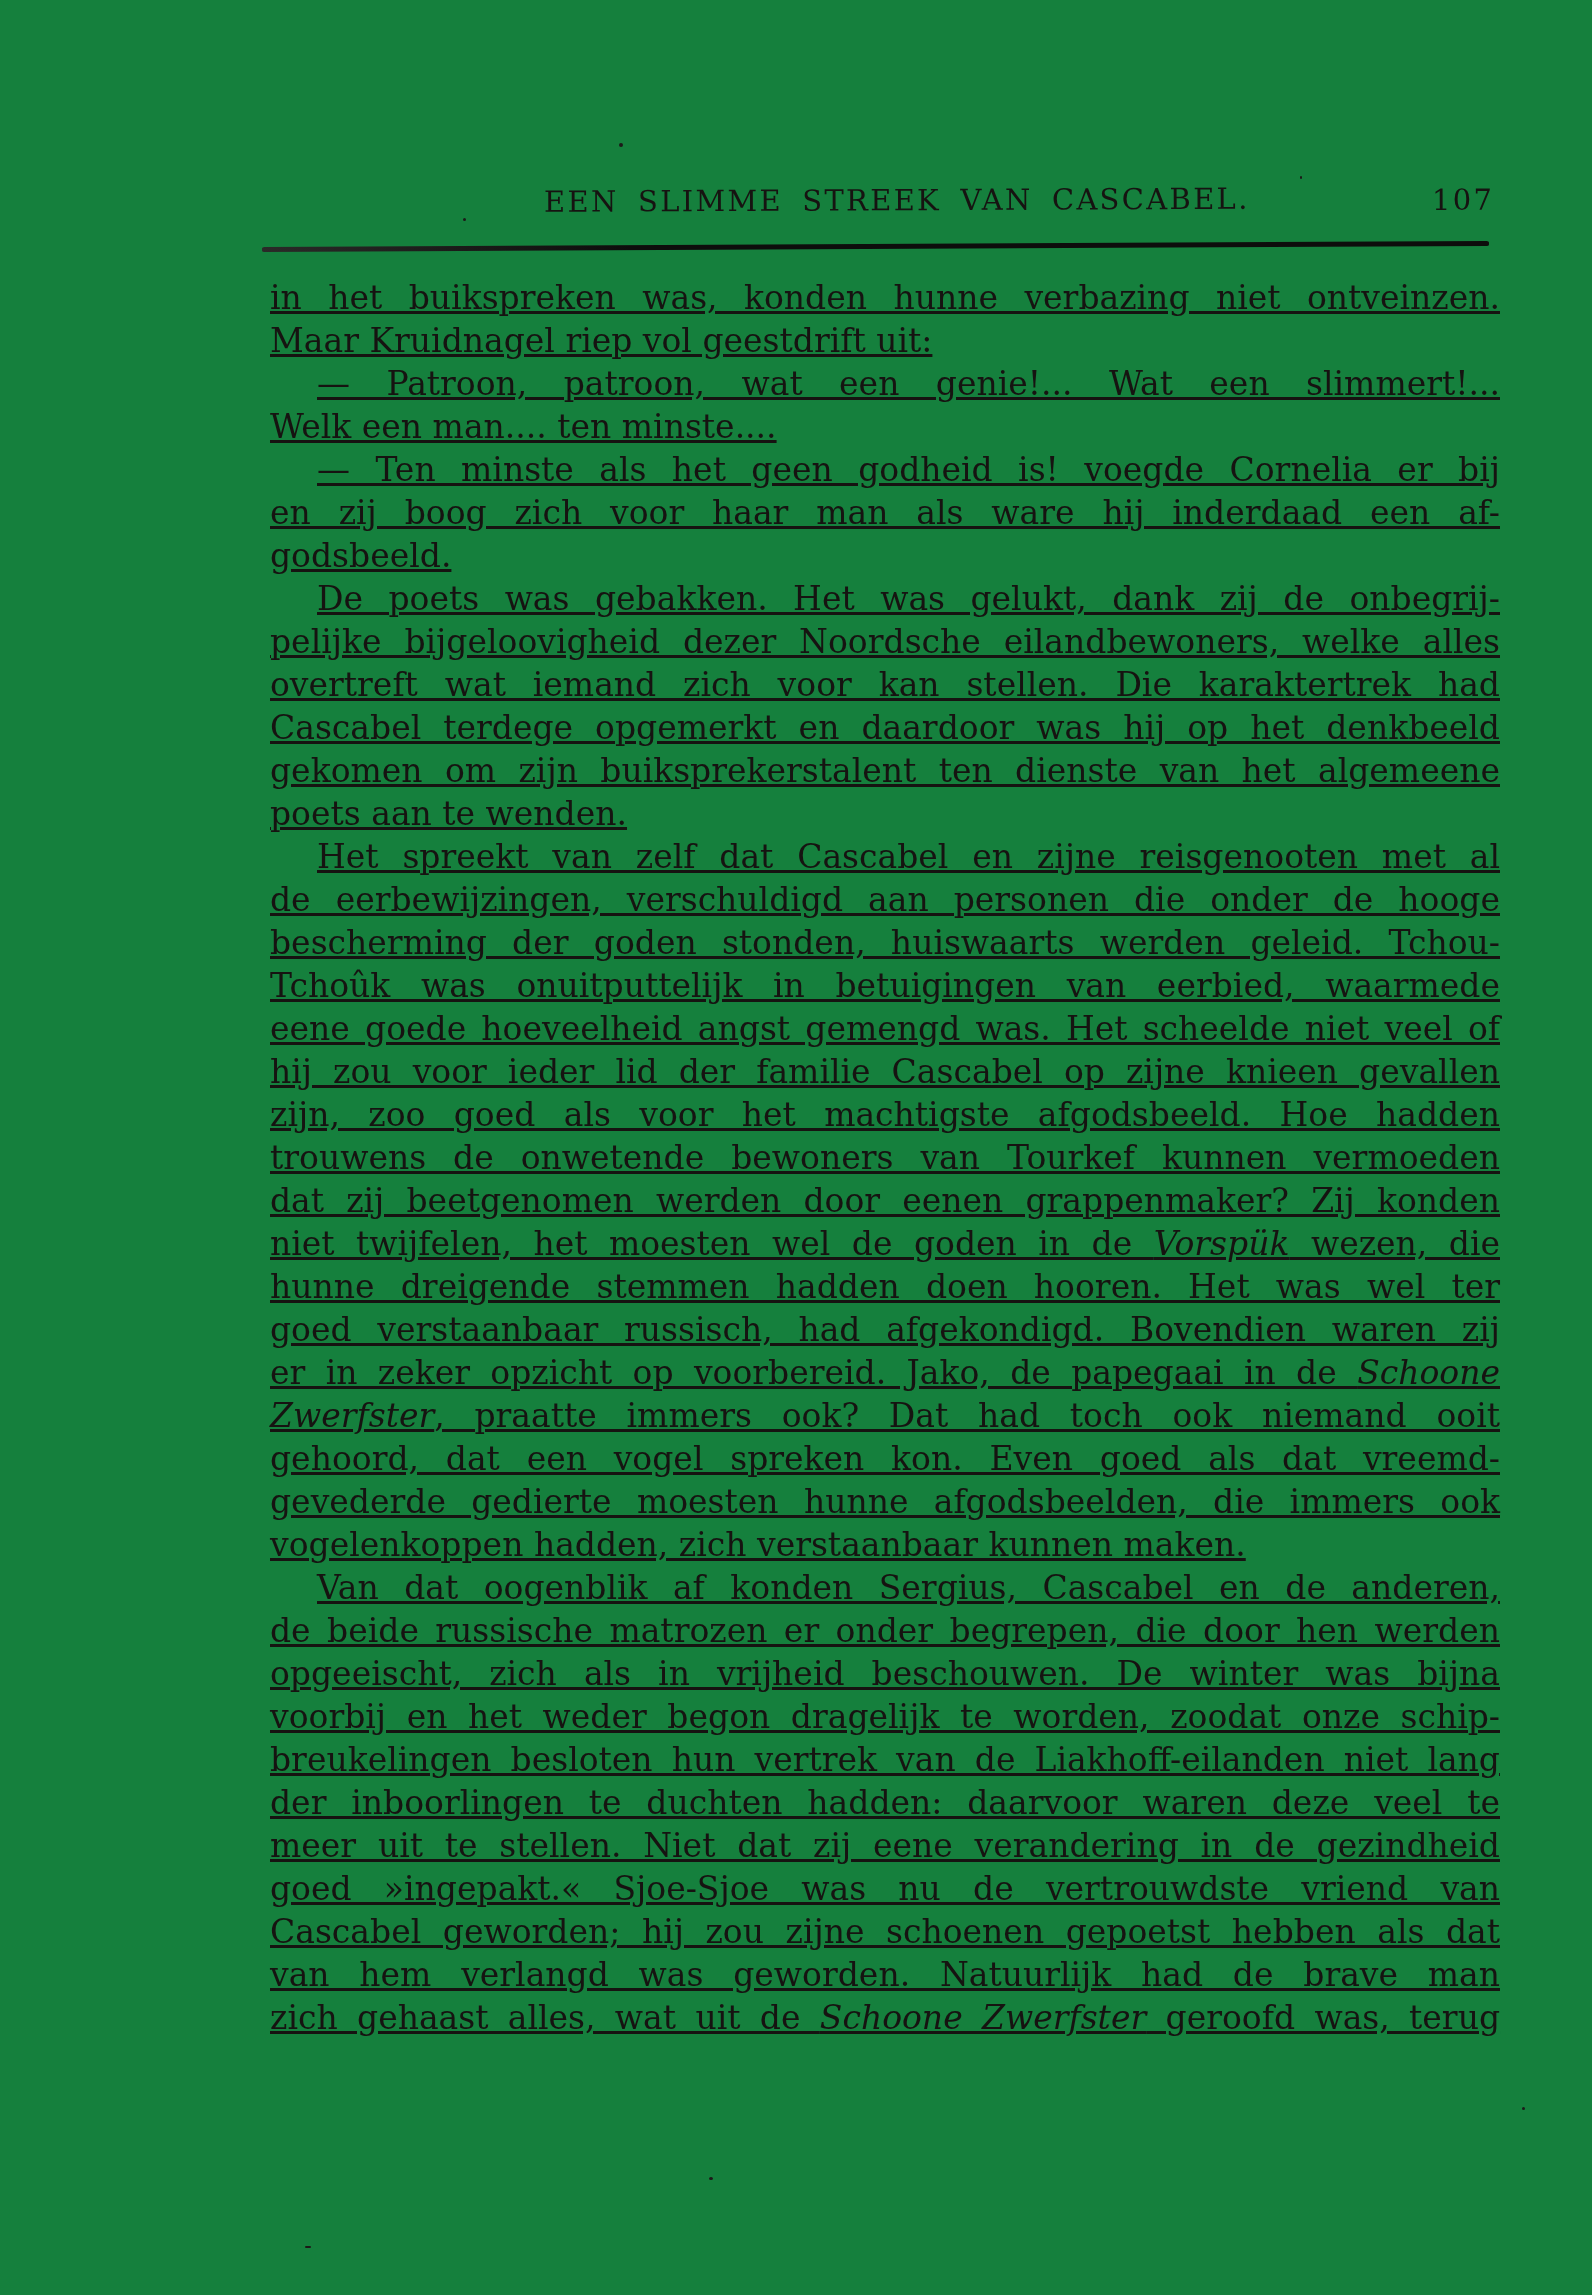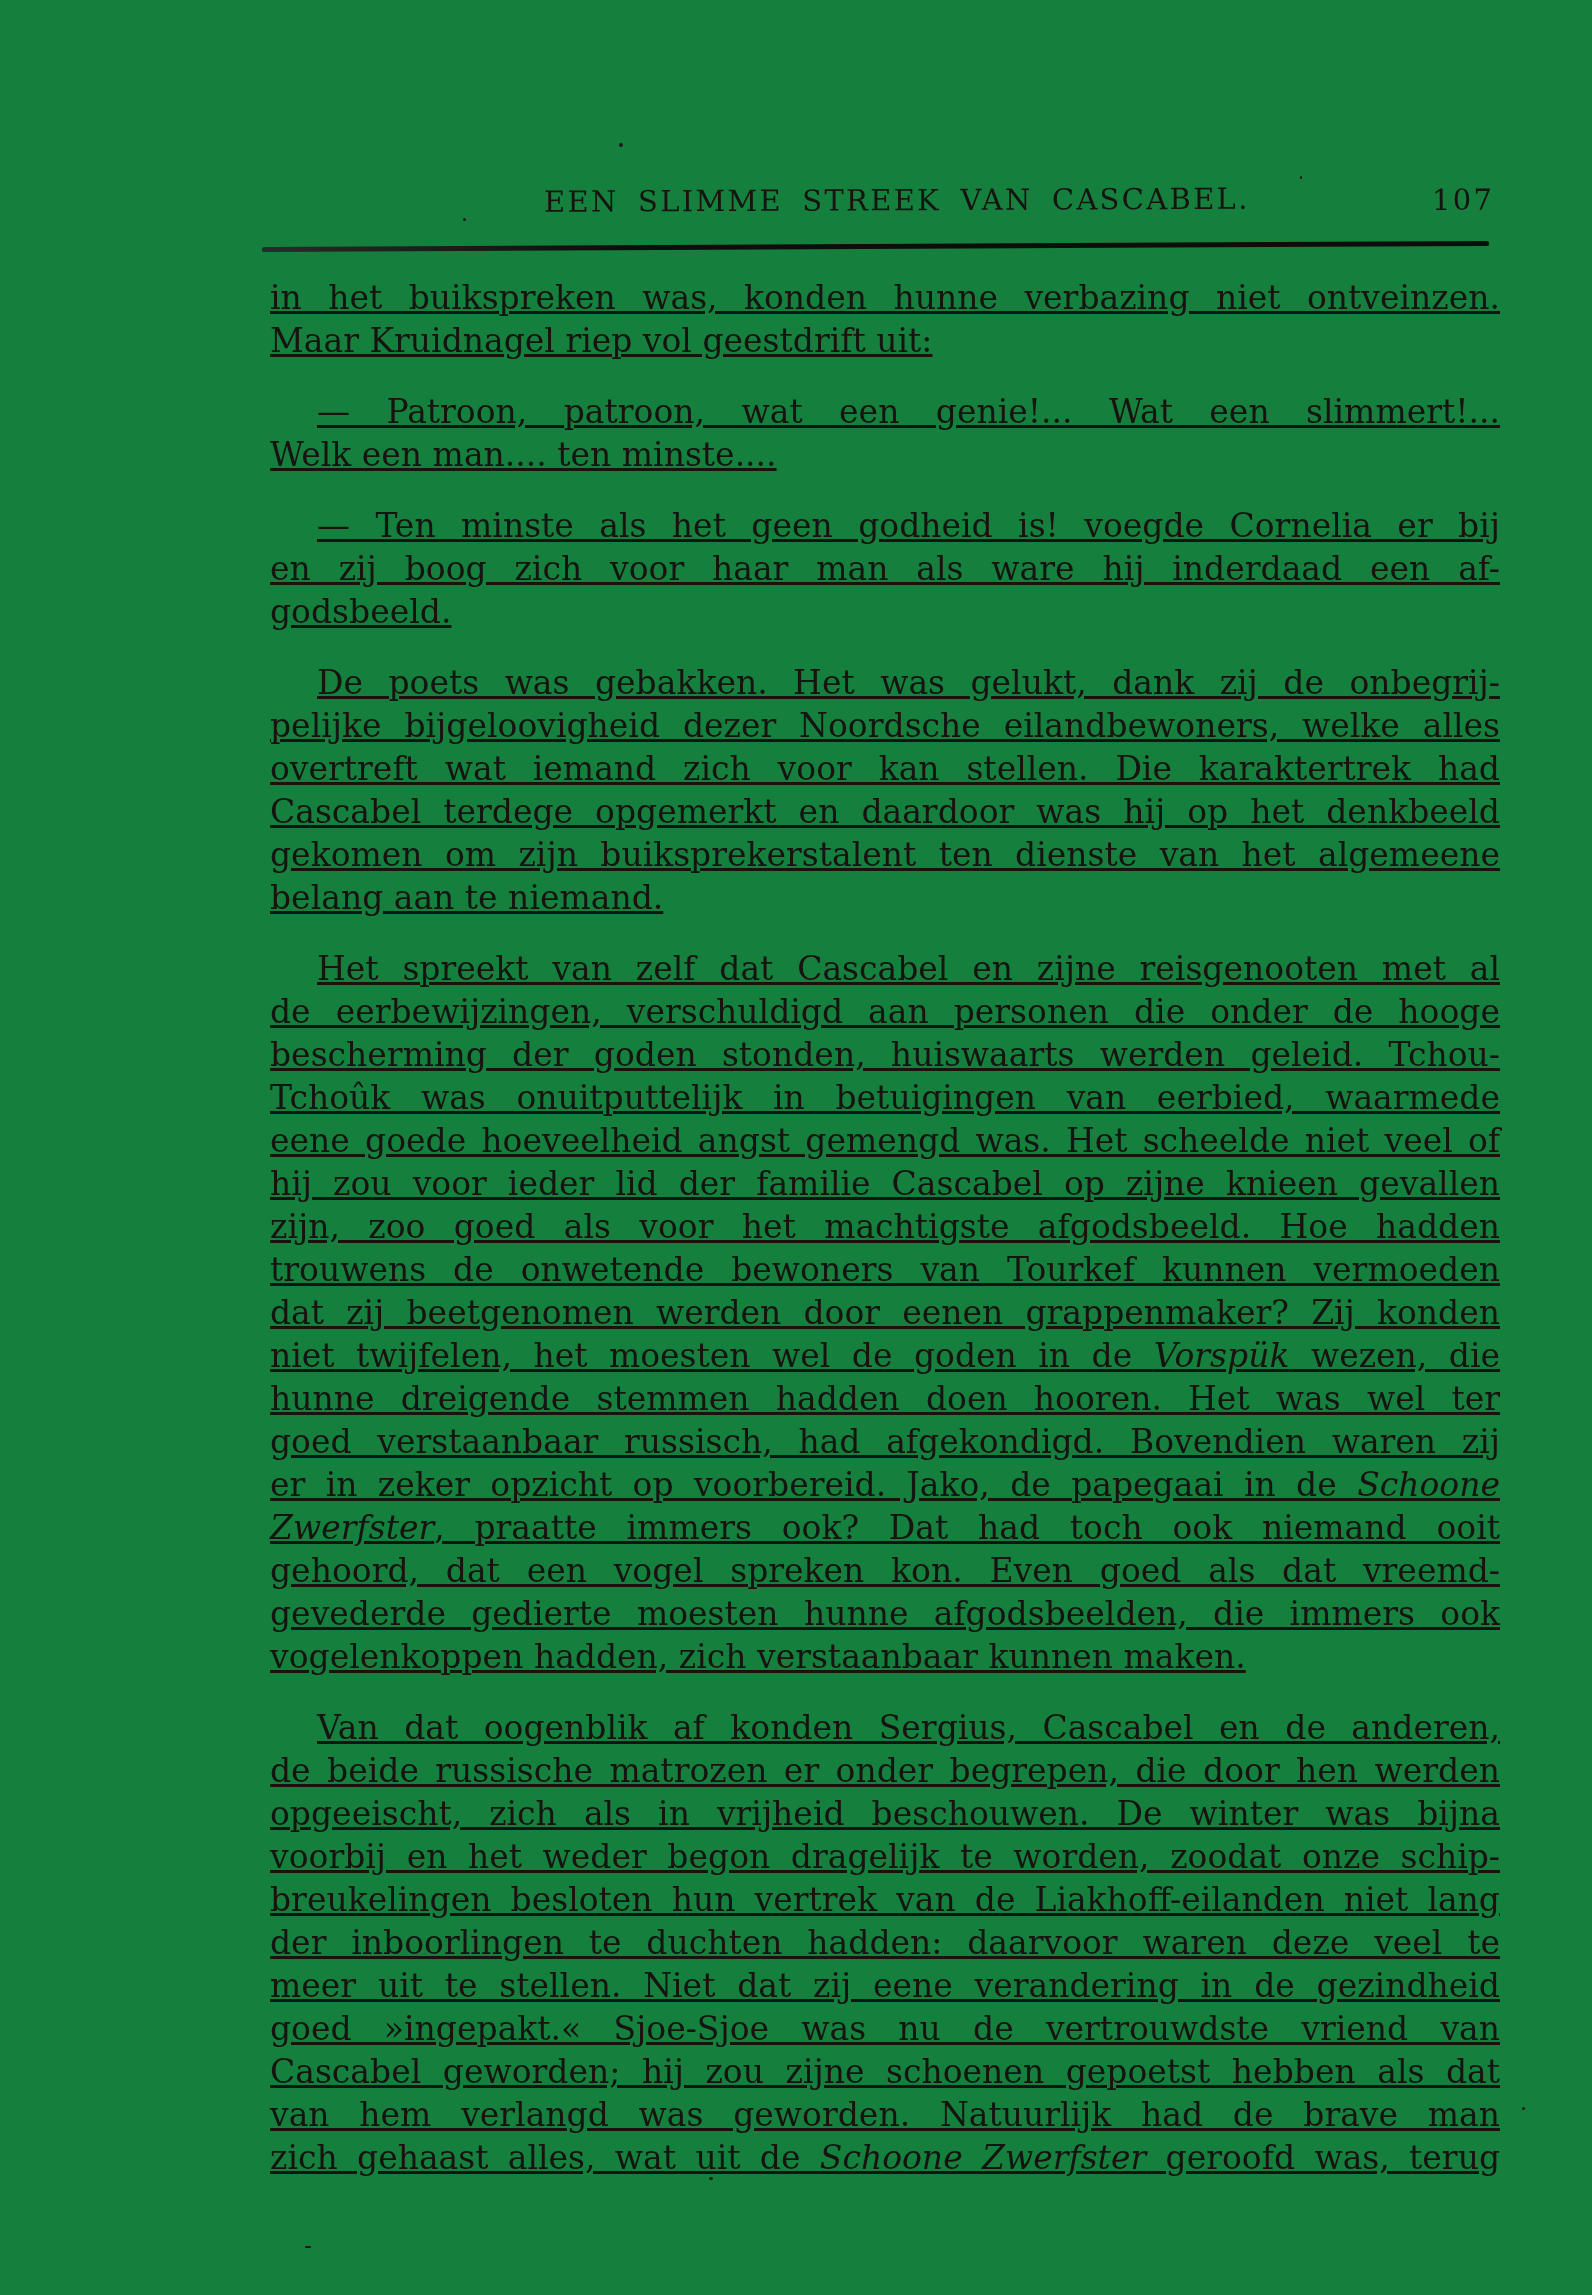--- a/index.html
+++ b/index.html
@@ -60,21 +60,21 @@
   }
   .line {
     text-align: justify;
     text-align-last: justify;
     min-height: 43px;
   }
   .line.short {
     text-align: center;
     text-align-last: left;
   }
-  .line.indent { text-indent: 47px; margin-top: 28px; }
+  .line.indent { text-indent: 47px; }
   .it { font-style: italic; }
   .speck {
     position: absolute;
     background: #1c1a18;
     border-radius: 50%;
   }
 </style>
 </head>
 <body>
 
@@ -93,21 +93,21 @@
       <div class="line indent"><span>— Patroon, patroon, wat een genie!... Wat een slimmert!...</span></div>
       <div class="line short"><span>Welk een man.... ten minste....</span></div>
       <div class="line indent"><span>— Ten minste als het geen godheid is! voegde Cornelia er bij</span></div>
       <div class="line"><span>en zij boog zich voor haar man als ware hij inderdaad een af-</span></div>
       <div class="line short"><span>godsbeeld.</span></div>
       <div class="line indent"><span>De poets was gebakken. Het was gelukt, dank zij de onbegrij-</span></div>
       <div class="line"><span>pelijke bijgeloovigheid dezer Noordsche eilandbewoners, welke alles</span></div>
       <div class="line"><span>overtreft wat iemand zich voor kan stellen. Die karaktertrek had</span></div>
       <div class="line"><span>Cascabel terdege opgemerkt en daardoor was hij op het denkbeeld</span></div>
       <div class="line"><span>gekomen om zijn buiksprekerstalent ten dienste van het algemeene</span></div>
-      <div class="line short"><span>belang aan te niemand.</span></div>
+      <div class="line short"><span>poets aan te wenden.</span></div>
       <div class="line indent"><span>Het spreekt van zelf dat Cascabel en zijne reisgenooten met al</span></div>
       <div class="line"><span>de eerbewijzingen, verschuldigd aan personen die onder de hooge</span></div>
       <div class="line"><span>bescherming der goden stonden, huiswaarts werden geleid. Tchou-</span></div>
       <div class="line"><span>Tchoûk was onuitputtelijk in betuigingen van eerbied, waarmede</span></div>
       <div class="line"><span>eene goede hoeveelheid angst gemengd was. Het scheelde niet veel of</span></div>
       <div class="line"><span>hij zou voor ieder lid der familie Cascabel op zijne knieen gevallen</span></div>
       <div class="line"><span>zijn, zoo goed als voor het machtigste afgodsbeeld. Hoe hadden</span></div>
       <div class="line"><span>trouwens de onwetende bewoners van Tourkef kunnen vermoeden</span></div>
       <div class="line"><span>dat zij beetgenomen werden door eenen grappenmaker? Zij konden</span></div>
       <div class="line"><span>niet twijfelen, het moesten wel de goden in de </span><span class="it">Vorspük</span><span> wezen, die</span></div>

